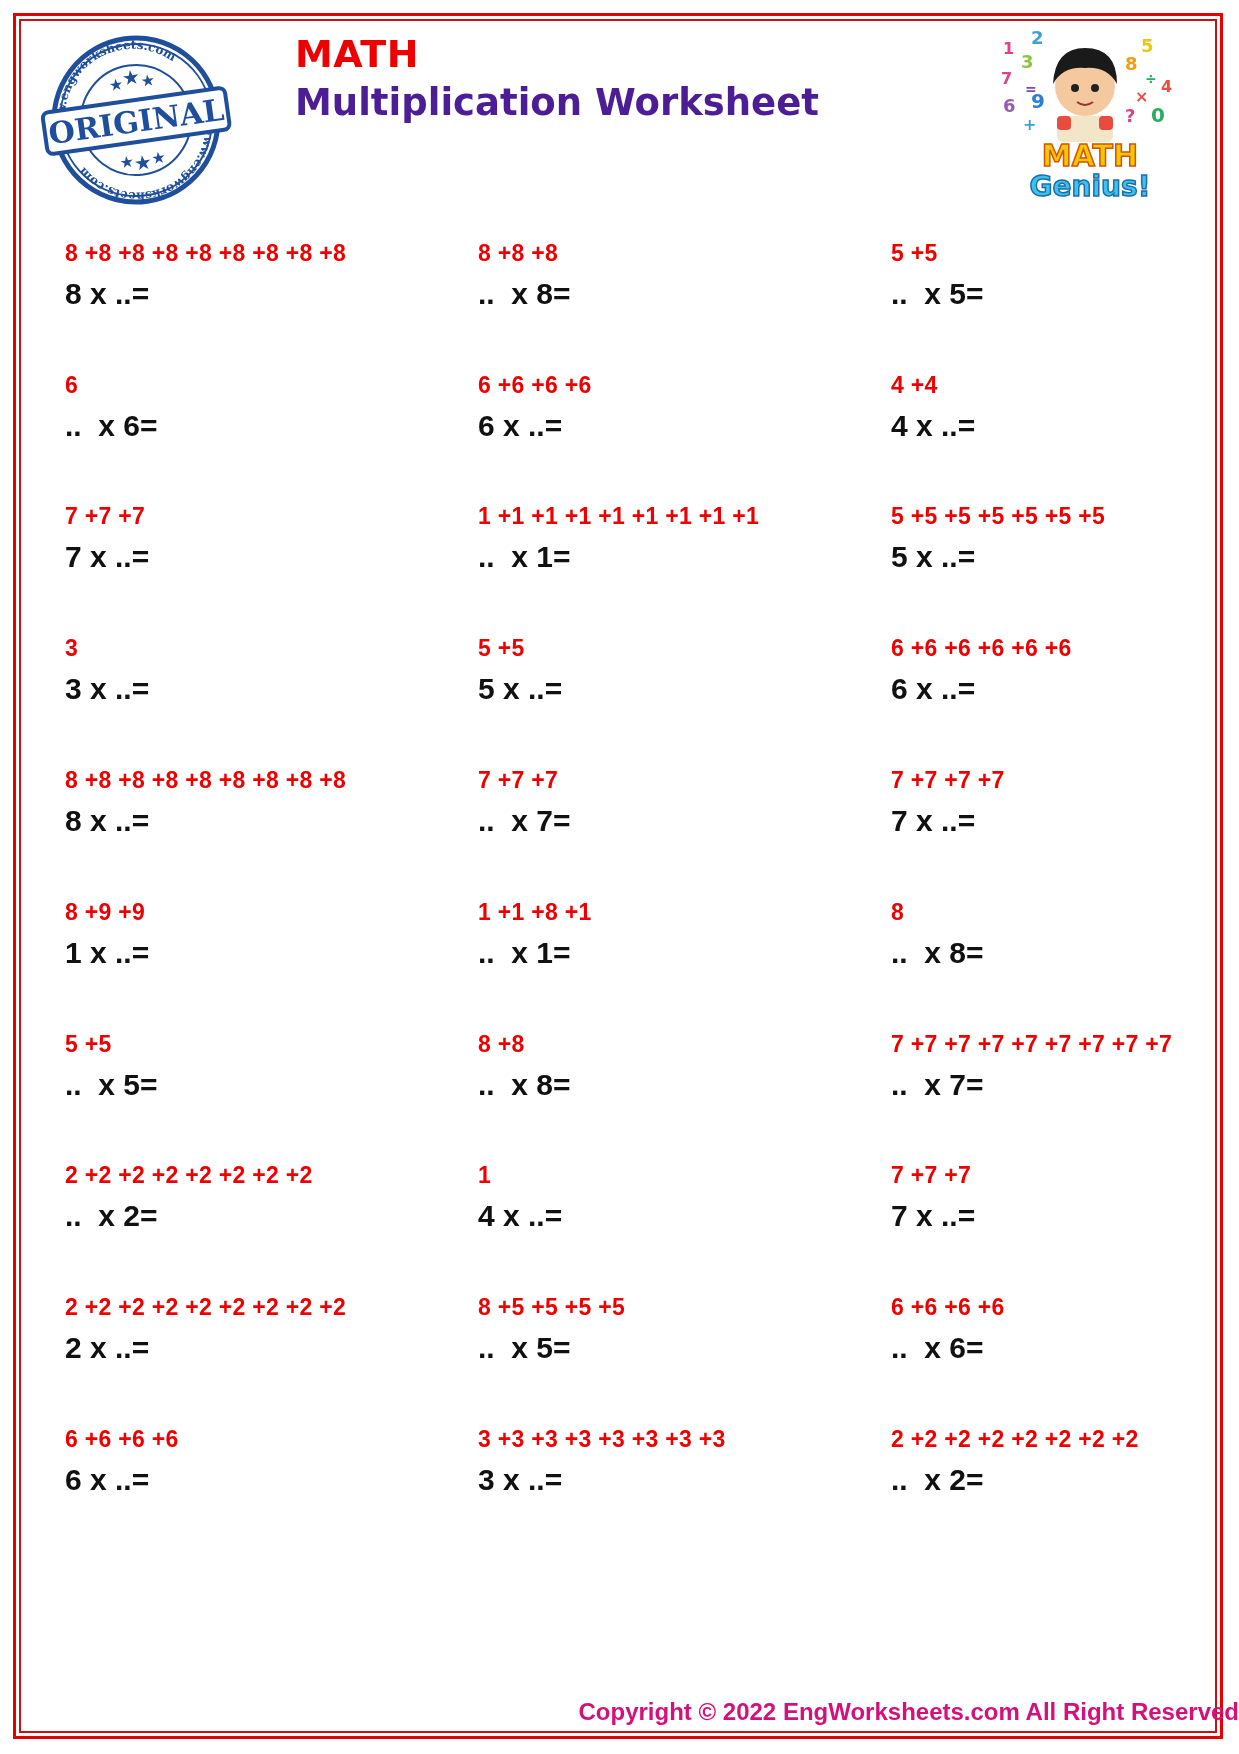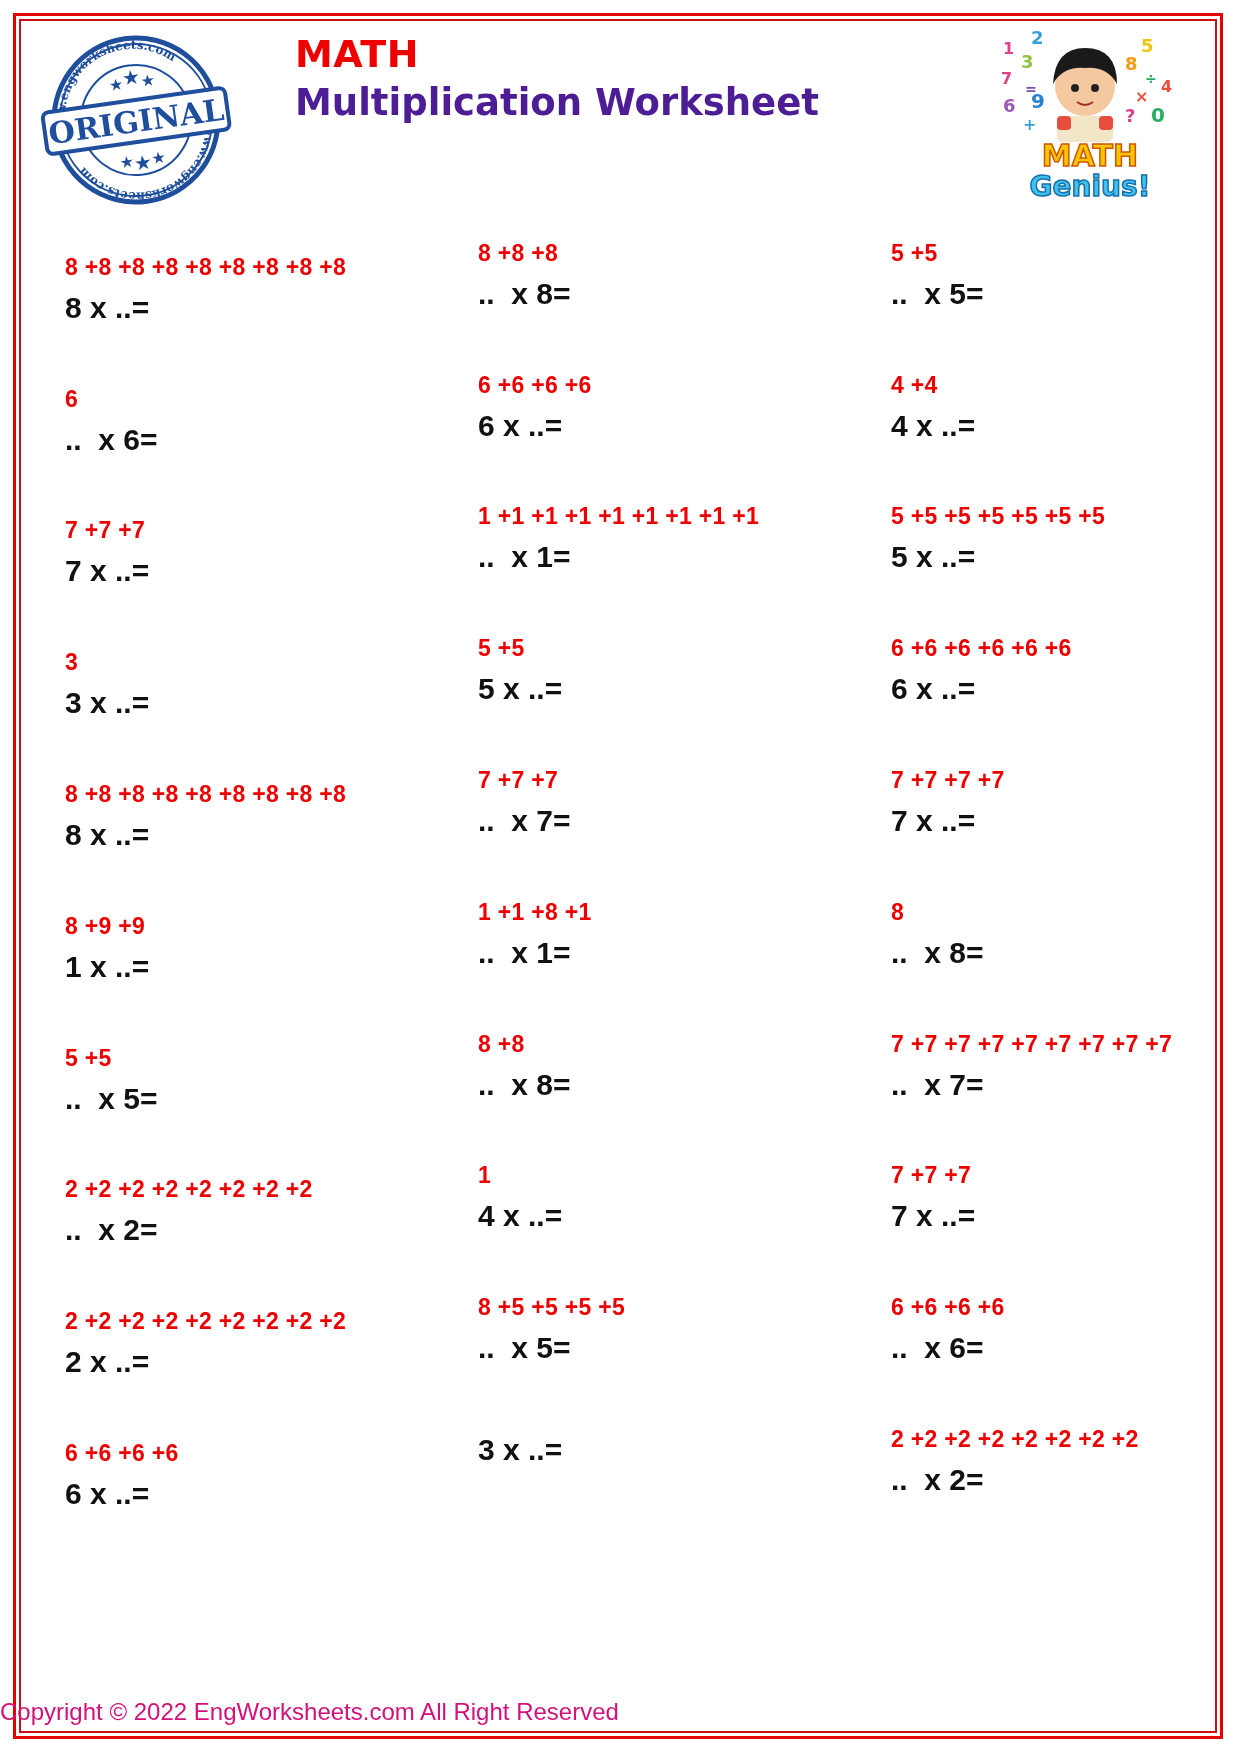--- a/index.html
+++ b/index.html
@@ -11,27 +11,27 @@
   .title-block { position: absolute; left: 295px; top: 30px; }
   .title-math { color: #ee0000; font-family: "DejaVu Sans", sans-serif; font-weight: bold; font-size: 38px; line-height: 48px; letter-spacing: 0.5px; }
   .title-main { color: #4c1d95; font-family: "DejaVu Sans", sans-serif; font-weight: bold; font-size: 37px; line-height: 50px; }
   .subtitle { color: #111; font-family: "DejaVu Sans", sans-serif; font-weight: bold; font-size: 20px; line-height: 26px; margin-top: 2px; }
 
   .mascot { position: absolute; left: 995px; top: 26px; width: 190px; height: 180px; }
 
   .grid { position: absolute; left: 65px; top: 238px; width: 1140px; }
   .row { position: absolute; left: 0; width: 1140px; height: 120px; }
   .cell { position: absolute; top: 0; width: 400px; }
-  .cell.c0 { left: 0; margin-top: 14px; }
+  .cell.c0 { left: 0; }
   .cell.c1 { left: 413px; }
   .cell.c2 { left: 826px; }
   .addition { color: #ee0000; font-family: "Liberation Sans", sans-serif; font-weight: bold; font-size: 23px; line-height: 30px; white-space: pre; letter-spacing: 0.3px; }
   .mult { color: #111; font-family: "Liberation Sans", sans-serif; font-weight: bold; font-size: 30px; line-height: 40px; margin-top: 6px; white-space: pre; }
 
-  .copyright { position: absolute; left: 0; width: 1239px; top: 1697px; text-align: left; color: #d4117a; font-family: "Liberation Sans", sans-serif; font-weight: normal; font-size: 24px; line-height: 30px; }
+  .copyright { position: absolute; left: 0; width: 1239px; top: 1697px; text-align: right; color: #d4117a; font-family: "Liberation Sans", sans-serif; font-weight: bold; font-size: 24px; line-height: 30px; }
 </style>
 </head>
 <body>
 
 <div class="frame-outer"></div>
 <div class="frame-inner"></div>
 
 <svg class="stamp" viewBox="0 0 200 178" xmlns="http://www.w3.org/2000/svg">
   <defs>
     <path id="arcTop" d="M 30 95 A 68 68 0 0 1 165 78"></path>
@@ -217,20 +217,21 @@
         <div class="addition">6 +6 +6 +6</div>
         <div class="mult">..  x 6=</div>
       </div>
     </div>
     <div class="row" style="top: 1186px;">
       <div class="cell c0">
         <div class="addition">6 +6 +6 +6</div>
         <div class="mult">6 x ..=</div>
       </div>
       <div class="cell c1">
+        <div class="addition">3 +3 +3 +3 +3 +3 +3 +3</div>
         <div class="mult">3 x ..=</div>
       </div>
       <div class="cell c2">
         <div class="addition">2 +2 +2 +2 +2 +2 +2 +2</div>
         <div class="mult">..  x 2=</div>
       </div>
     </div>
   </div>
 
 <div class="copyright">Copyright © 2022 EngWorksheets.com All Right Reserved</div>

